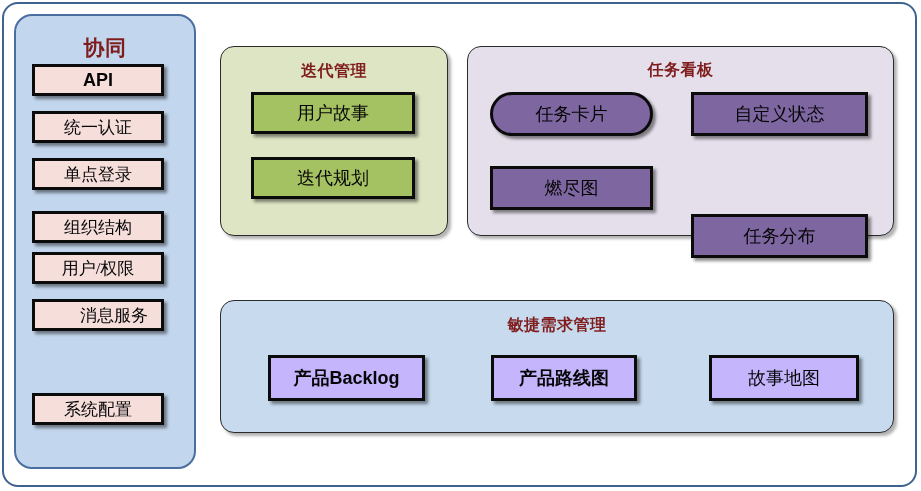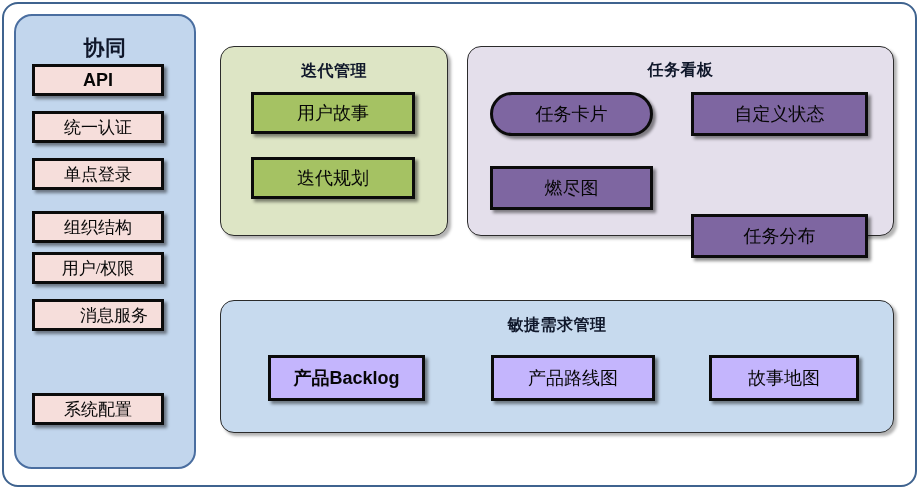--- a/index.html
+++ b/index.html
@@ -82,21 +82,21 @@
     box-shadow: 3px 3px 3px rgba(0,0,0,0.30);
   }
 
   
   .panel-title {
     position: absolute;
     left: 0;
     right: 0;
     text-align: center;
     font-weight: bold;
-    color: #0f172a;
+    color: #7f1d1d;
     font-family: "Liberation Sans", "DejaVu Sans", sans-serif;
     letter-spacing: 0.5px;
   }
   .title-sidebar {
     top: 18px;
     font-size: 21px;
   }
   .title-iteration {
     top: 14px;
     font-size: 16px;
@@ -227,20 +227,20 @@
     <span>任务分布</span>
   </div>
 
   <div class="panel panel-agile">
     <div class="panel-title title-agile">敏捷需求管理</div>
   </div>
 
   <div class="item item-blue" style="left:268px; top:355px; width:157px;">
     <span class="mixed-bold">产品Backlog</span>
   </div>
-  <div class="item item-blue" style="left:491px; top:355px; width:164px;">
+  <div class="item item-blue" style="left:491px; top:355px; width:146px;font-weight:bold;">
     <span>产品路线图</span>
   </div>
   <div class="item item-blue" style="left:709px; top:355px; width:150px;">
     <span>故事地图</span>
   </div>
 
 </div>
 
 </body></html>

